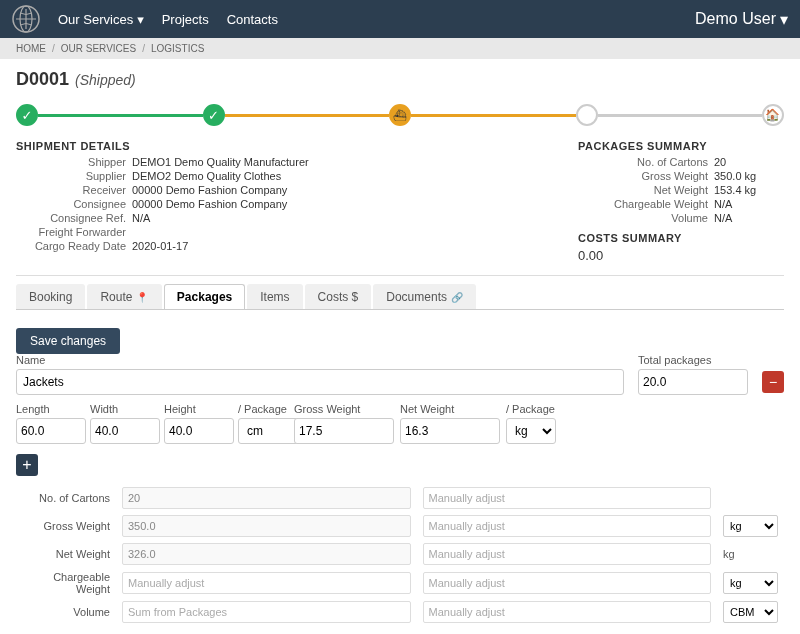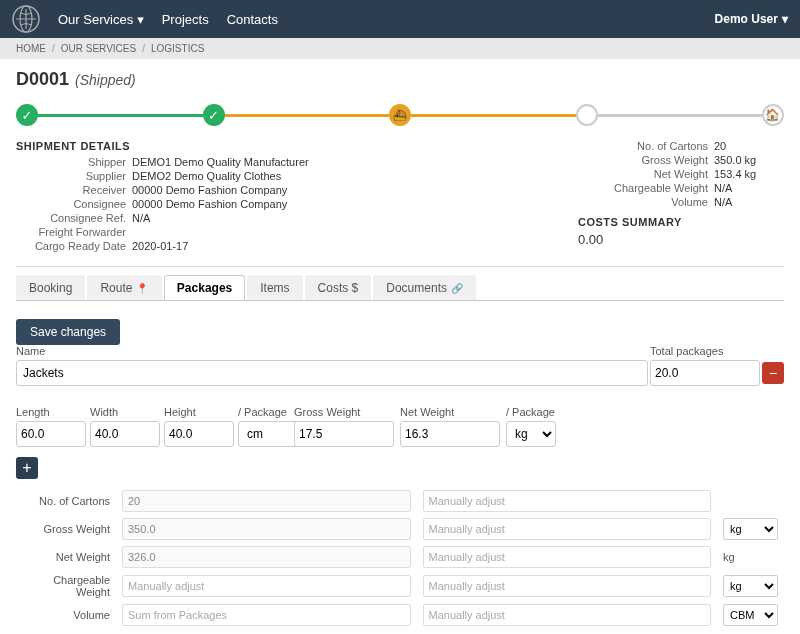--- a/index.html
+++ b/index.html
@@ -18,21 +18,21 @@
     .navbar-left { display: flex; align-items: center; gap: 18px; }
     .navbar-logo { width: 28px; height: 28px; }
     .nav-item {
       color: #fff;
       font-size: 13px;
       cursor: pointer;
       display: flex;
       align-items: center;
       gap: 4px;
     }
-    .navbar-right { color: #fff; font-size: 12px; cursor: pointer; display: flex; align-items: center; gap: 4px; font-weight: bold; }
+    .navbar-right { color: #fff; font-size: 16px; cursor: pointer; display: flex; align-items: center; gap: 4px; }
 
     
     .breadcrumb {
       background: #e8e8e8;
       padding: 5px 16px;
       font-size: 10px;
       color: #666;
       display: flex;
       gap: 6px;
       align-items: center;
@@ -153,22 +153,22 @@
       border: none;
       padding: 6px 14px;
       border-radius: 3px;
       cursor: pointer;
       font-size: 12px;
     }
 
     
     .form-row {
       display: flex;
-      gap: 2px;
-      margin-bottom: 20px;
+      gap: 14px;
+      margin-bottom: 8px;
       align-items: flex-start;
     }
     .form-group { display: flex; flex-direction: column; gap: 3px; }
     .form-label { font-size: 11px; color: #555; }
     .form-input {
       border: 1px solid #ccc;
       border-radius: 3px;
       padding: 4px 6px;
       font-size: 12px;
       height: 26px;
@@ -368,20 +368,21 @@
       </div>
       <div class="detail-row">
         <span class="detail-label">Cargo Ready Date</span>
         <span class="detail-value">2020-01-17</span>
       </div>
     </div>
 
     <div>
 
       <div class="packages-summary">
+        <div class="section-title">PACKAGES SUMMARY</div>
         <div class="summary-row">
           <span class="summary-label">No. of Cartons</span>
           <span class="summary-value">20</span>
         </div>
         <div class="summary-row">
           <span class="summary-label">Gross Weight</span>
           <span class="summary-value">350.0 kg</span>
         </div>
         <div class="summary-row">
           <span class="summary-label">Net Weight</span>

